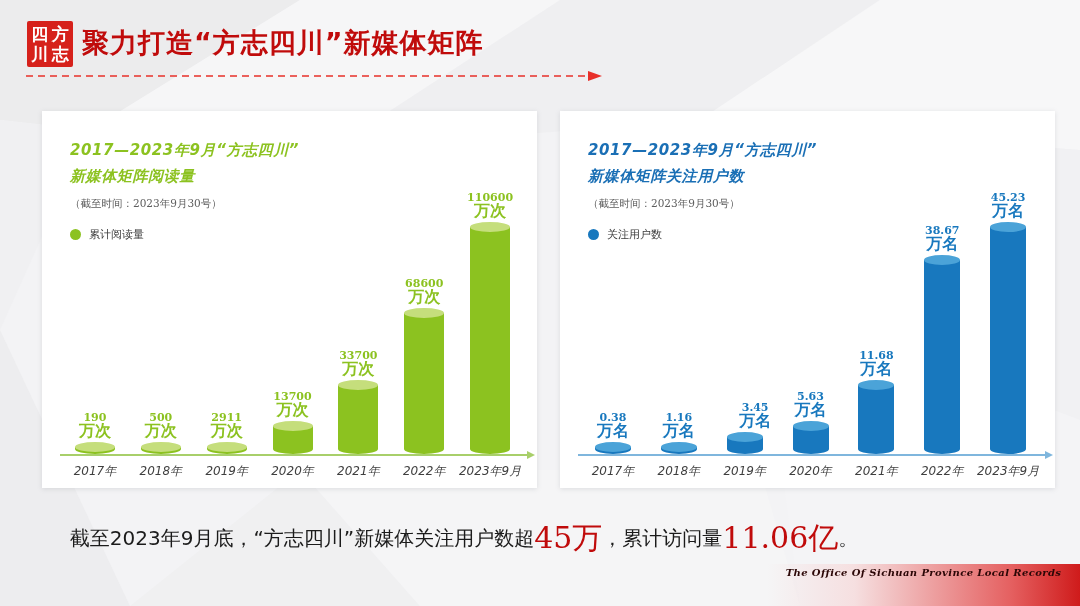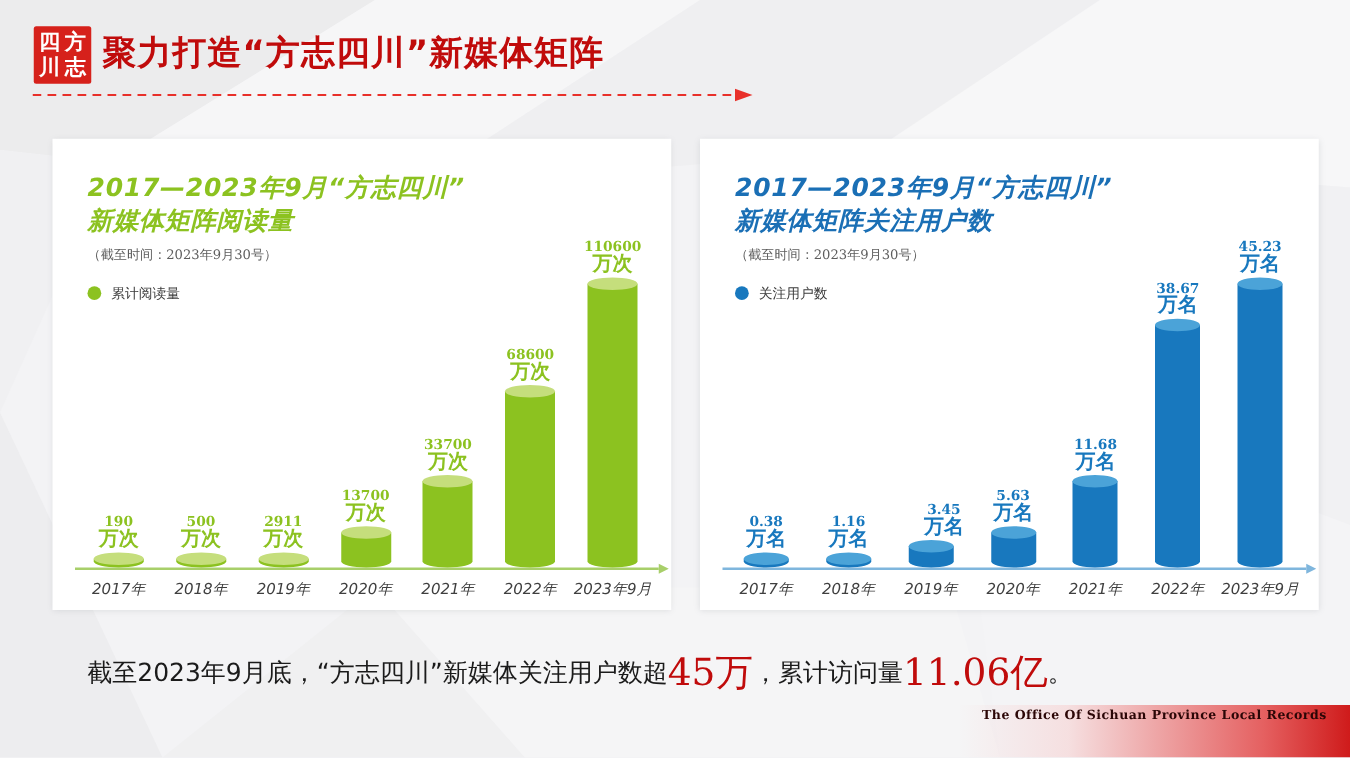--- a/index.html
+++ b/index.html
@@ -39,21 +39,21 @@
   
   .card {
     position:absolute; background:#fff; z-index:2;
     box-shadow:0 1px 5px rgba(120,125,135,.20);
   }
   #card-left  { left:42px;  top:111px; width:495px; height:377px; }
   #card-right { left:560px; top:111px; width:495px; height:377px; }
   .chart-head { position:absolute; left:0; top:0; width:100%; }
   .ch-title {
     font-family:"DejaVu Sans", sans-serif;
-    font-weight:700; font-style:italic; font-size:20px; line-height:26px;
+    font-weight:700; font-style:italic; font-size:15px; line-height:26px;
     letter-spacing:.6px; white-space:nowrap;
   }
   .ch-sub {
     font-family:"DejaVu Serif", serif; font-size:10.5px; color:#5d5d5d;
     margin-top:8px; white-space:nowrap;
   }
   .ch-legend {
     display:flex; align-items:center; gap:8px; margin-top:16px;
     font-family:"DejaVu Sans", sans-serif; font-size:11px; color:#3b3b3b;
   }
@@ -97,21 +97,21 @@
   .footer {
     position:absolute; right:0; bottom:0; width:313px; height:42px; z-index:4;
     background:linear-gradient(90deg,rgba(255,255,255,0) 0%,rgba(247,206,206,.55) 28%,rgba(226,70,70,.85) 78%,#cf1b1b 100%);
     text-align:center; padding-top:2px;
   }
   .footer .cn {
     font-family:"DejaVu Serif", serif; font-weight:700; font-size:18px;
     letter-spacing:3px; color:#3b0b0b; line-height:22px;
   }
   .footer .en {
-    font-family:"DejaVu Serif", serif; font-weight:700;
+    font-family:"DejaVu Serif", serif; font-style:italic; font-weight:700;
     font-size:10px; letter-spacing:.4px; color:#2b0606; line-height:13px;
   }
 </style>
 </head>
 <body>
 
 <svg id="bg" viewBox="0 0 1080 606" preserveAspectRatio="none">
   <rect x="0" y="0" width="1080" height="606" fill="#f3f3f5"></rect>
   <polygon points="0,0 300,0 90,130 0,120" fill="#ececed"></polygon>
   <polygon points="300,0 560,0 330,150 90,130" fill="#f6f6f7"></polygon>

